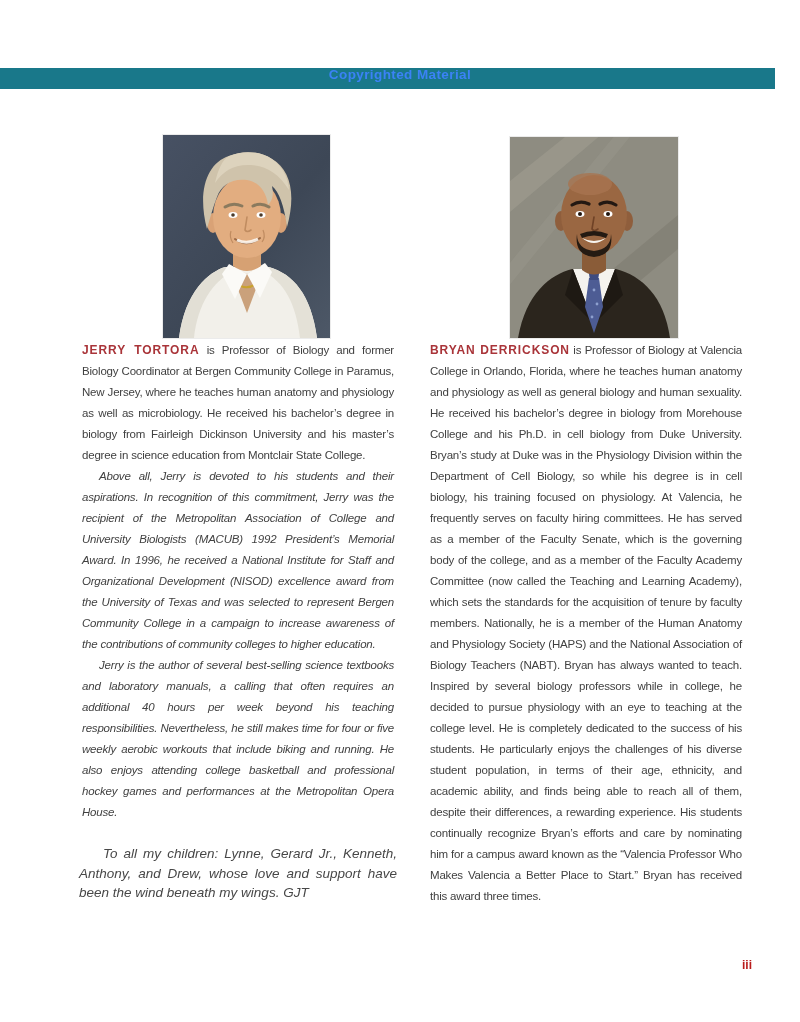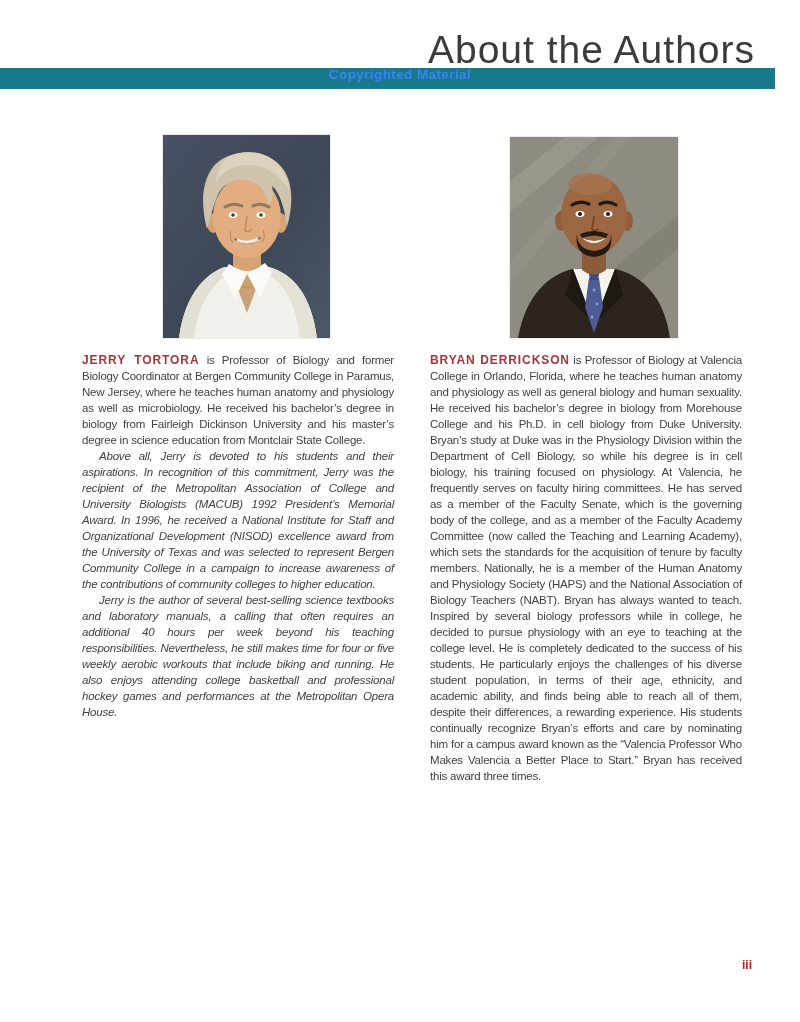--- a/index.html
+++ b/index.html
@@ -23,22 +23,22 @@
   .header-bar {
     position:absolute; left:0; top:68px; width:775px; height:21px;
     background:#19788a; z-index:2;
   }
   figure.photo { position:absolute; margin:0; padding:0; outline:1px solid rgba(0,0,0,0.08); }
   figure.photo svg { display:block; }
   .photo-jerry { left:163px; top:135px; width:167px; height:203px; }
   .photo-bryan { left:510px; top:137px; width:168px; height:201px; }
 
   .bio {
-    position:absolute; width:312px; top:352px;
-    font-size:11.5px; line-height:16px; letter-spacing:-0.2px;
+    position:absolute; width:312px; top:340px;
+    font-size:11.5px; line-height:21px; letter-spacing:-0.2px;
     color:#414141; text-align:justify;
   }
   .bio-left  { left:82px;  }
   .bio-right { left:430px; }
   .bio p { margin:0; }
   .bio p.indent { text-indent:17px;font-style:italic; }
   .author-name {
     color:#a93439; font-weight:bold; letter-spacing:0.9px; font-size:12px;
   }
   .dedication {
@@ -53,21 +53,20 @@
     color:#b91c1c; font-weight:bold; font-size:12px;
   }
 </style>
 </head>
 <body>
 
 <div class="page">
 
   <div class="watermark top">Copyrighted Material</div>
 
-  <h1 class="page-title">About the Authors</h1>
 
   <div class="header-bar"></div>
 
   <figure class="photo photo-jerry" role="img">
     <svg viewBox="0 0 167 203" width="167" height="203">
       <defs>
         <linearGradient id="jbg" x1="0" y1="0" x2="1" y2="1">
           <stop offset="0" stop-color="#475163"></stop>
           <stop offset="0.55" stop-color="#3d4756"></stop>
           <stop offset="1" stop-color="#4d5867"></stop>
@@ -160,18 +159,19 @@
   <div class="bio bio-left">
     <p><span class="author-name">JERRY TORTORA</span><span> is Professor of Biology and former Biology Coordinator at Bergen Community College in Paramus, New Jersey, where he teaches human anatomy and physiology as well as microbiology. He received his bachelor’s degree in biology from Fairleigh Dickinson University and his master’s degree in science education from Montclair State College.</span></p>
     <p class="indent">Above all, Jerry is devoted to his students and their aspirations. In recognition of this commitment, Jerry was the recipient of the Metropolitan Association of College and University Biologists (MACUB) 1992 President’s Memorial Award. In 1996, he received a National Institute for Staff and Organizational Development (NISOD) excellence award from the University of Texas and was selected to represent Bergen Community College in a campaign to increase awareness of the contributions of community colleges to higher education.</p>
     <p class="indent">Jerry is the author of several best-selling science textbooks and laboratory manuals, a calling that often requires an additional 40 hours per week beyond his teaching responsibilities. Nevertheless, he still makes time for four or five weekly aerobic workouts that include biking and running. He also enjoys attending college basketball and professional hockey games and performances at the Metropolitan Opera House.</p>
   </div>
 
   <div class="bio bio-right">
     <p><span class="author-name">BRYAN DERRICKSON</span><span> is Professor of Biology at Valencia College in Orlando, Florida, where he teaches human anatomy and physiology as well as general biology and human sexuality. He received his bachelor’s degree in biology from Morehouse College and his Ph.D. in cell biology from Duke University. Bryan’s study at Duke was in the Physiology Division within the Department of Cell Biology, so while his degree is in cell biology, his training focused on physiology. At Valencia, he frequently serves on faculty hiring committees. He has served as a member of the Faculty Senate, which is the governing body of the college, and as a member of the Faculty Academy Committee (now called the Teaching and Learning Academy), which sets the standards for the acquisition of tenure by faculty members. Nationally, he is a member of the Human Anatomy and Physiology Society (HAPS) and the National Association of Biology Teachers (NABT). Bryan has always wanted to teach. Inspired by several biology professors while in college, he decided to pursue physiology with an eye to teaching at the college level. He is completely dedicated to the success of his students. He particularly enjoys the challenges of his diverse student population, in terms of their age, ethnicity, and academic ability, and finds being able to reach all of them, despite their differences, a rewarding experience. His students continually recognize Bryan’s efforts and care by nominating him for a campus award known as the “Valencia Professor Who Makes Valencia a Better Place to Start.” Bryan has received this award three times.</span></p>
   </div>
 
+  <div class="dedication dedication-left">To all my children: Lynne, Gerard Jr., Kenneth, Anthony, and Drew, whose love and support have been the wind beneath my wings. GJT</div>
 
   <div class="page-number">iii</div>
 
   <div class="watermark bottom">Copyrighted Material</div>
 
 </div>
 
 </body></html>

